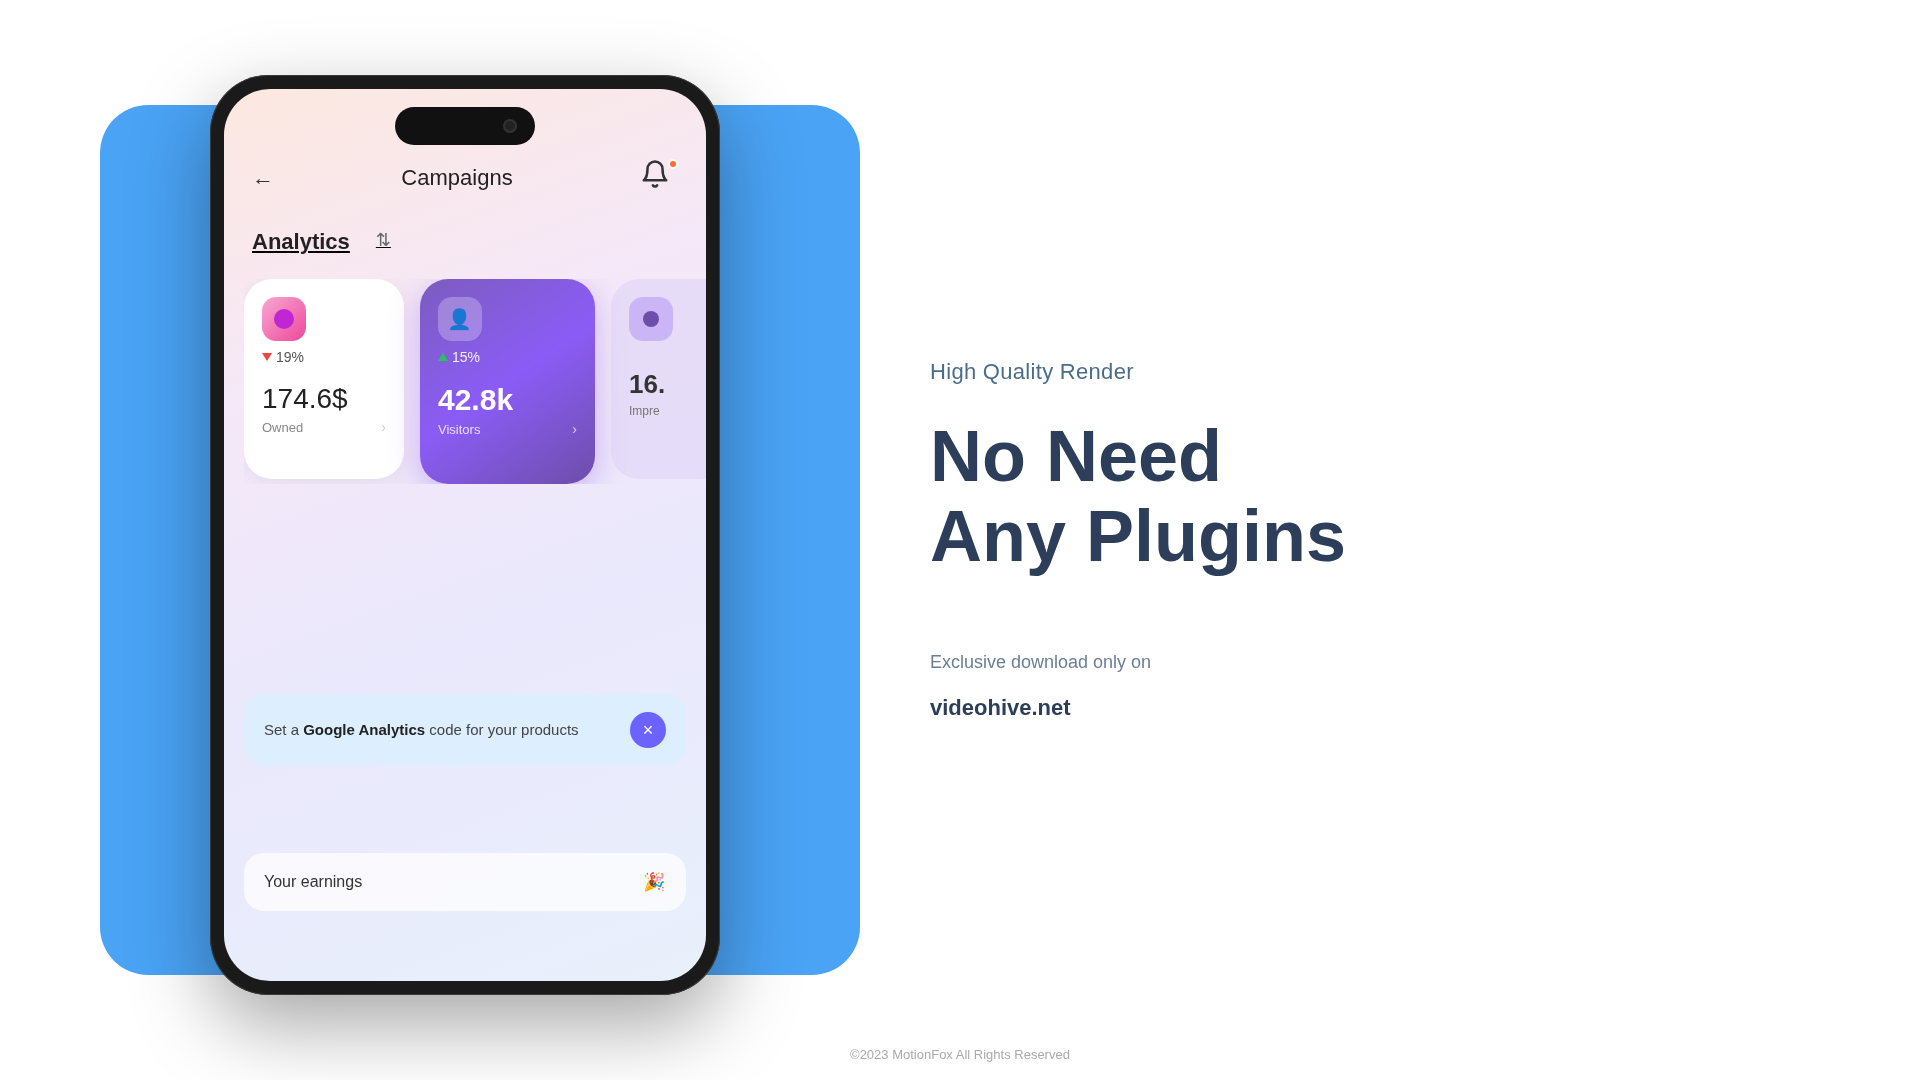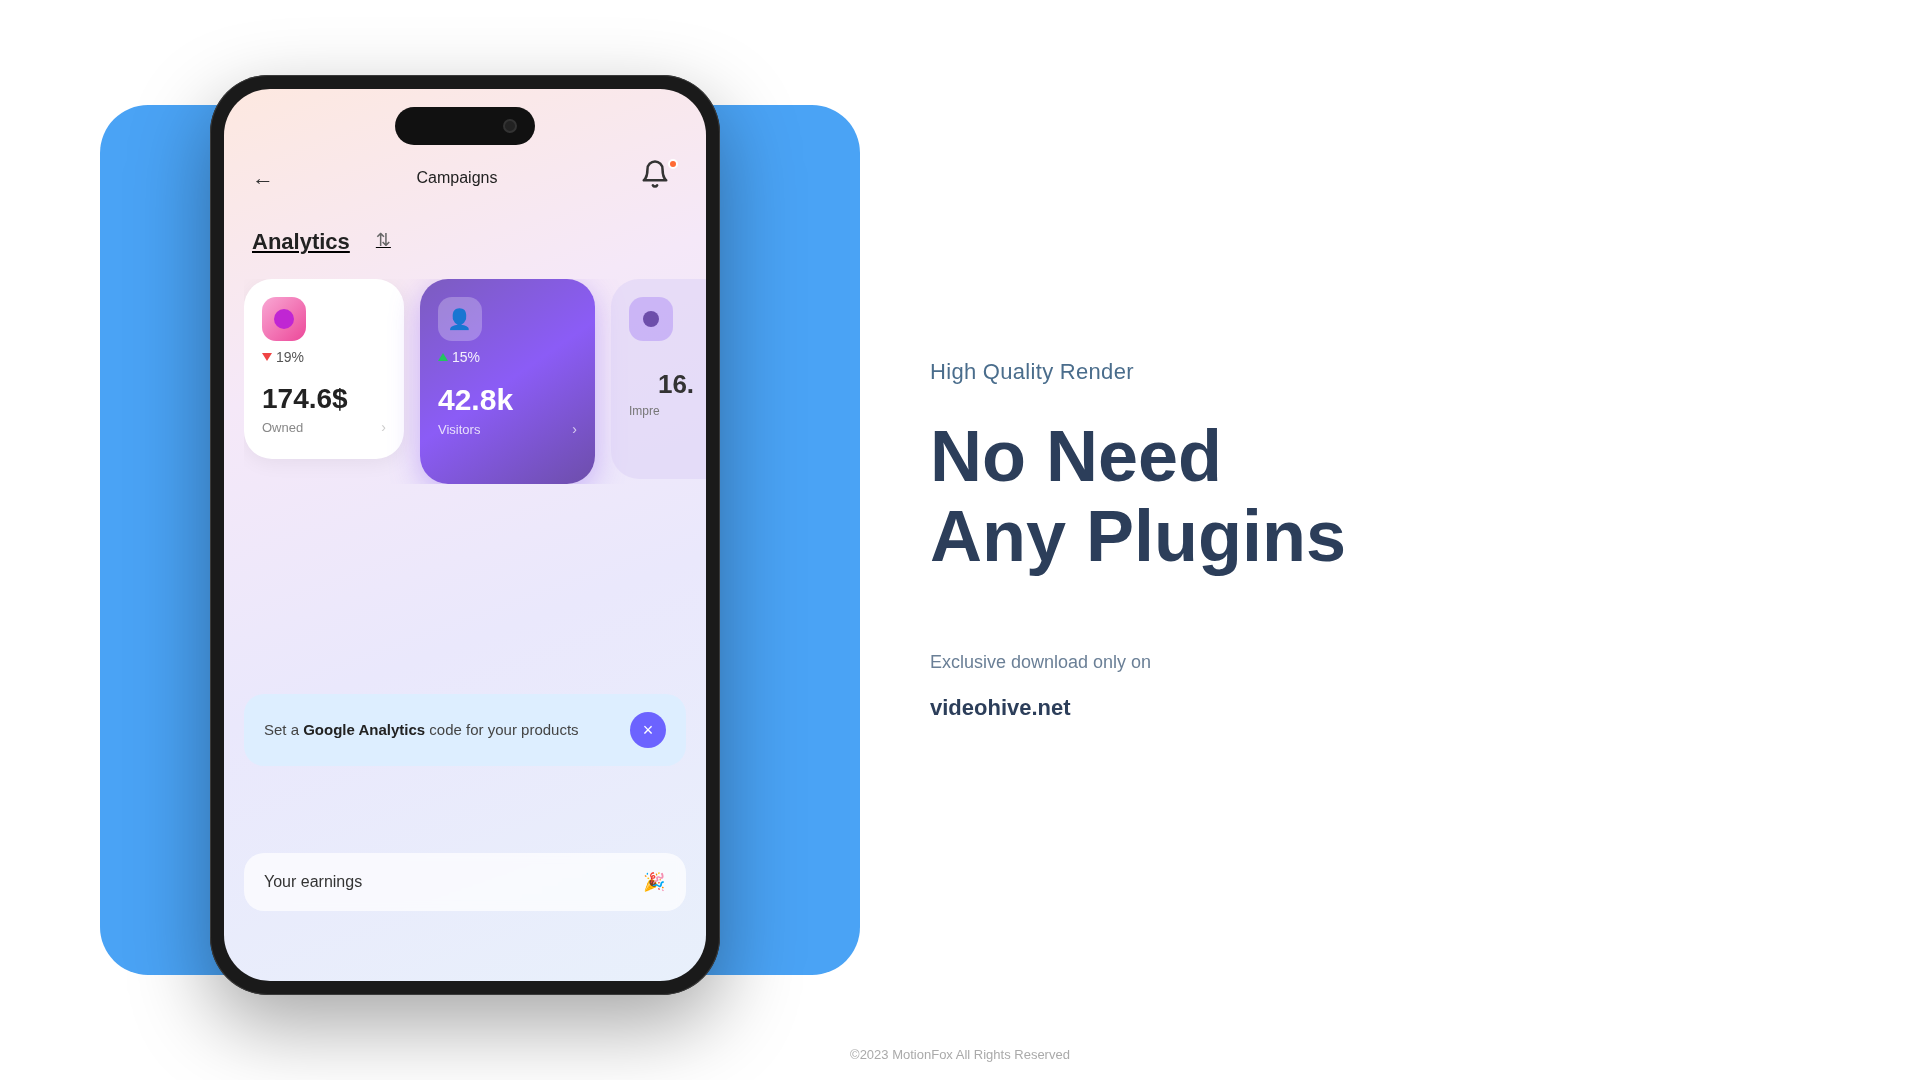--- a/index.html
+++ b/index.html
@@ -105,21 +105,21 @@
       z-index: 5;
     }
 
     .back-arrow {
       font-size: 22px;
       color: #333;
       cursor: pointer;
     }
 
     .header-title {
-      font-size: 16px;
+      font-size: 22px;
       color: #222;
       font-weight: 500;
     }
 
     .bell-icon {
       width: 38px;
       height: 38px;
       position: relative;
     }
 
@@ -170,21 +170,21 @@
       right: 0;
       display: flex;
       gap: 16px;
       z-index: 5;
       overflow: hidden;
     }
 
     
     .card-white {
       width: 160px;
-      height: 180px;
+      height: 200px;
       background: #ffffff;
       border-radius: 28px;
       padding: 18px;
       flex-shrink: 0;
       box-shadow: 0 4px 20px rgba(0,0,0,0.06);
     }
 
     .card-icon-pink {
       width: 44px;
       height: 44px;
@@ -228,21 +228,21 @@
 
     .percent-text {
       font-size: 14px;
       color: #555;
       font-weight: 500;
     }
 
     .card-value {
       font-size: 28px;
       color: #222;
-      font-weight: 700;
+      font-weight: 400;
       margin-bottom: 4px;
     }
 
     .card-label-row {
       display: flex;
       align-items: center;
       justify-content: space-between;
     }
 
     .card-label {
@@ -327,21 +327,20 @@
       background: #6d4eaa;
       border-radius: 50%;
     }
 
     .card-value-dark {
       font-size: 26px;
       color: #333;
       font-weight: 700;
       margin-bottom: 4px;
       margin-top: 28px;
-      text-align: center;
     }
 
     .card-label-dark {
       font-size: 12px;
       color: #777;
     }
 
     
     .analytics-banner {
       position: absolute;

